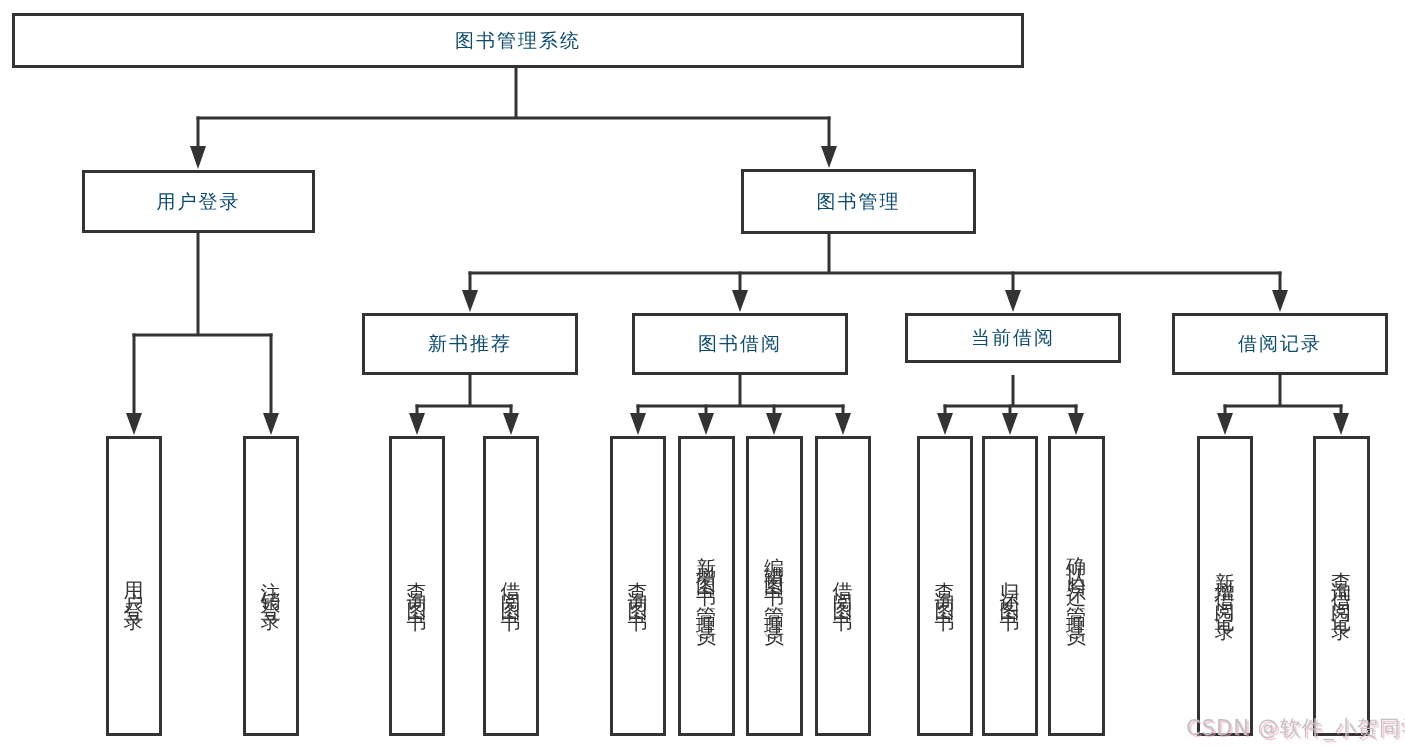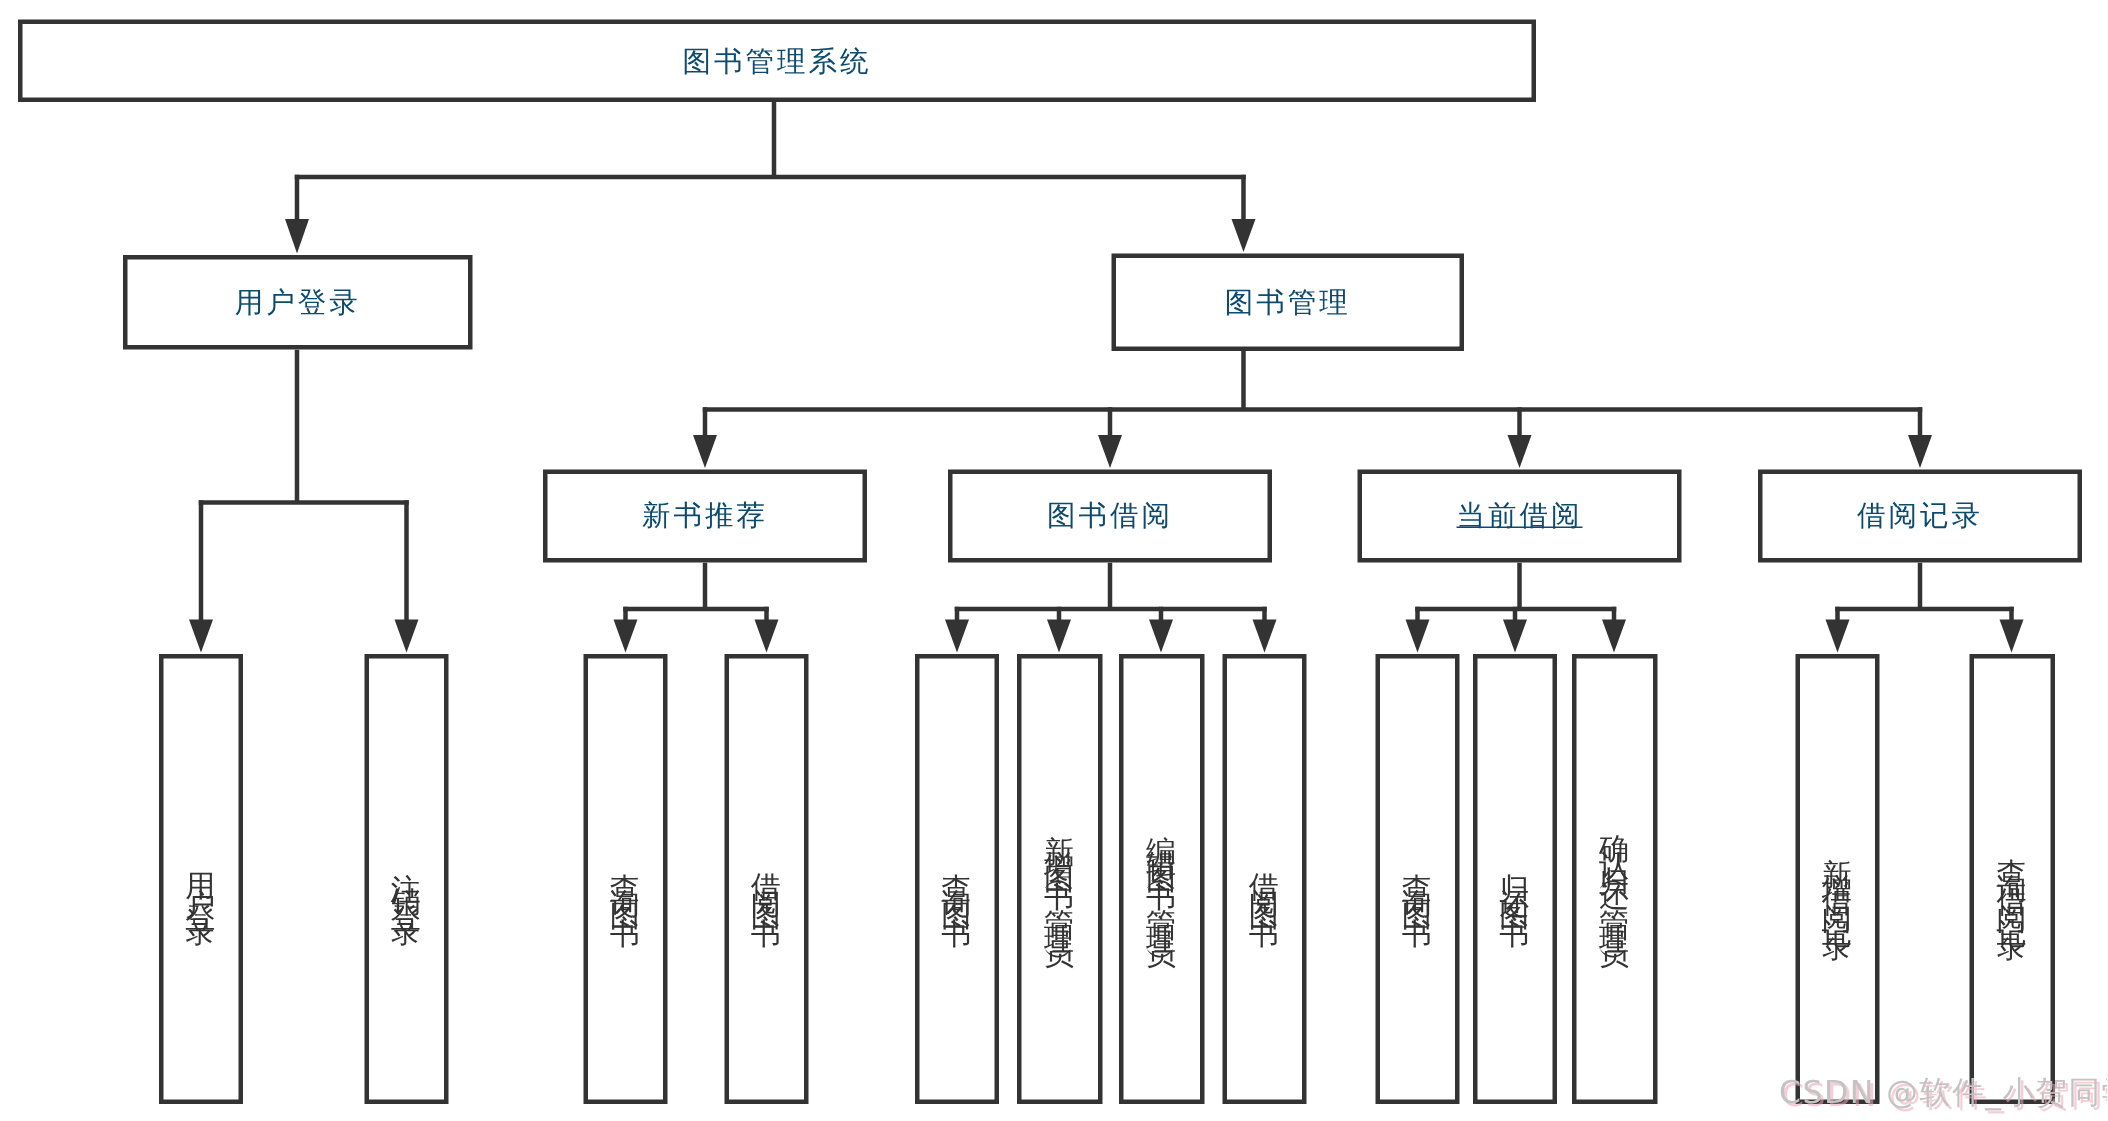--- a/index.html
+++ b/index.html
@@ -143,21 +143,21 @@
   <div class="node" style="left:712px; top:169px; width:235px; height:65px;margin-left:29px;">
     <span>图书管理</span>
   </div>
 
   <div class="node" style="left:362px; top:313px; width:216px; height:62px;">
     <span>新书推荐</span>
   </div>
   <div class="node" style="left:632px; top:313px; width:216px; height:62px;">
     <span>图书借阅</span>
   </div>
-  <div class="node" style="left:905px; top:313px; width:216px; height:62px;text-decoration:underline;">
+  <div class="node" style="left:905px; top:313px; width:216px; height:50px;">
     <span>当前借阅</span>
   </div>
   <div class="node" style="left:1172px; top:313px; width:216px; height:62px;justify-content:center;">
     <span>借阅记录</span>
   </div>
 
   <div class="leaf" style="left:106px;">
     <span class="vtext">用户登录</span>
   </div>
   <div class="leaf" style="left:243px;">

